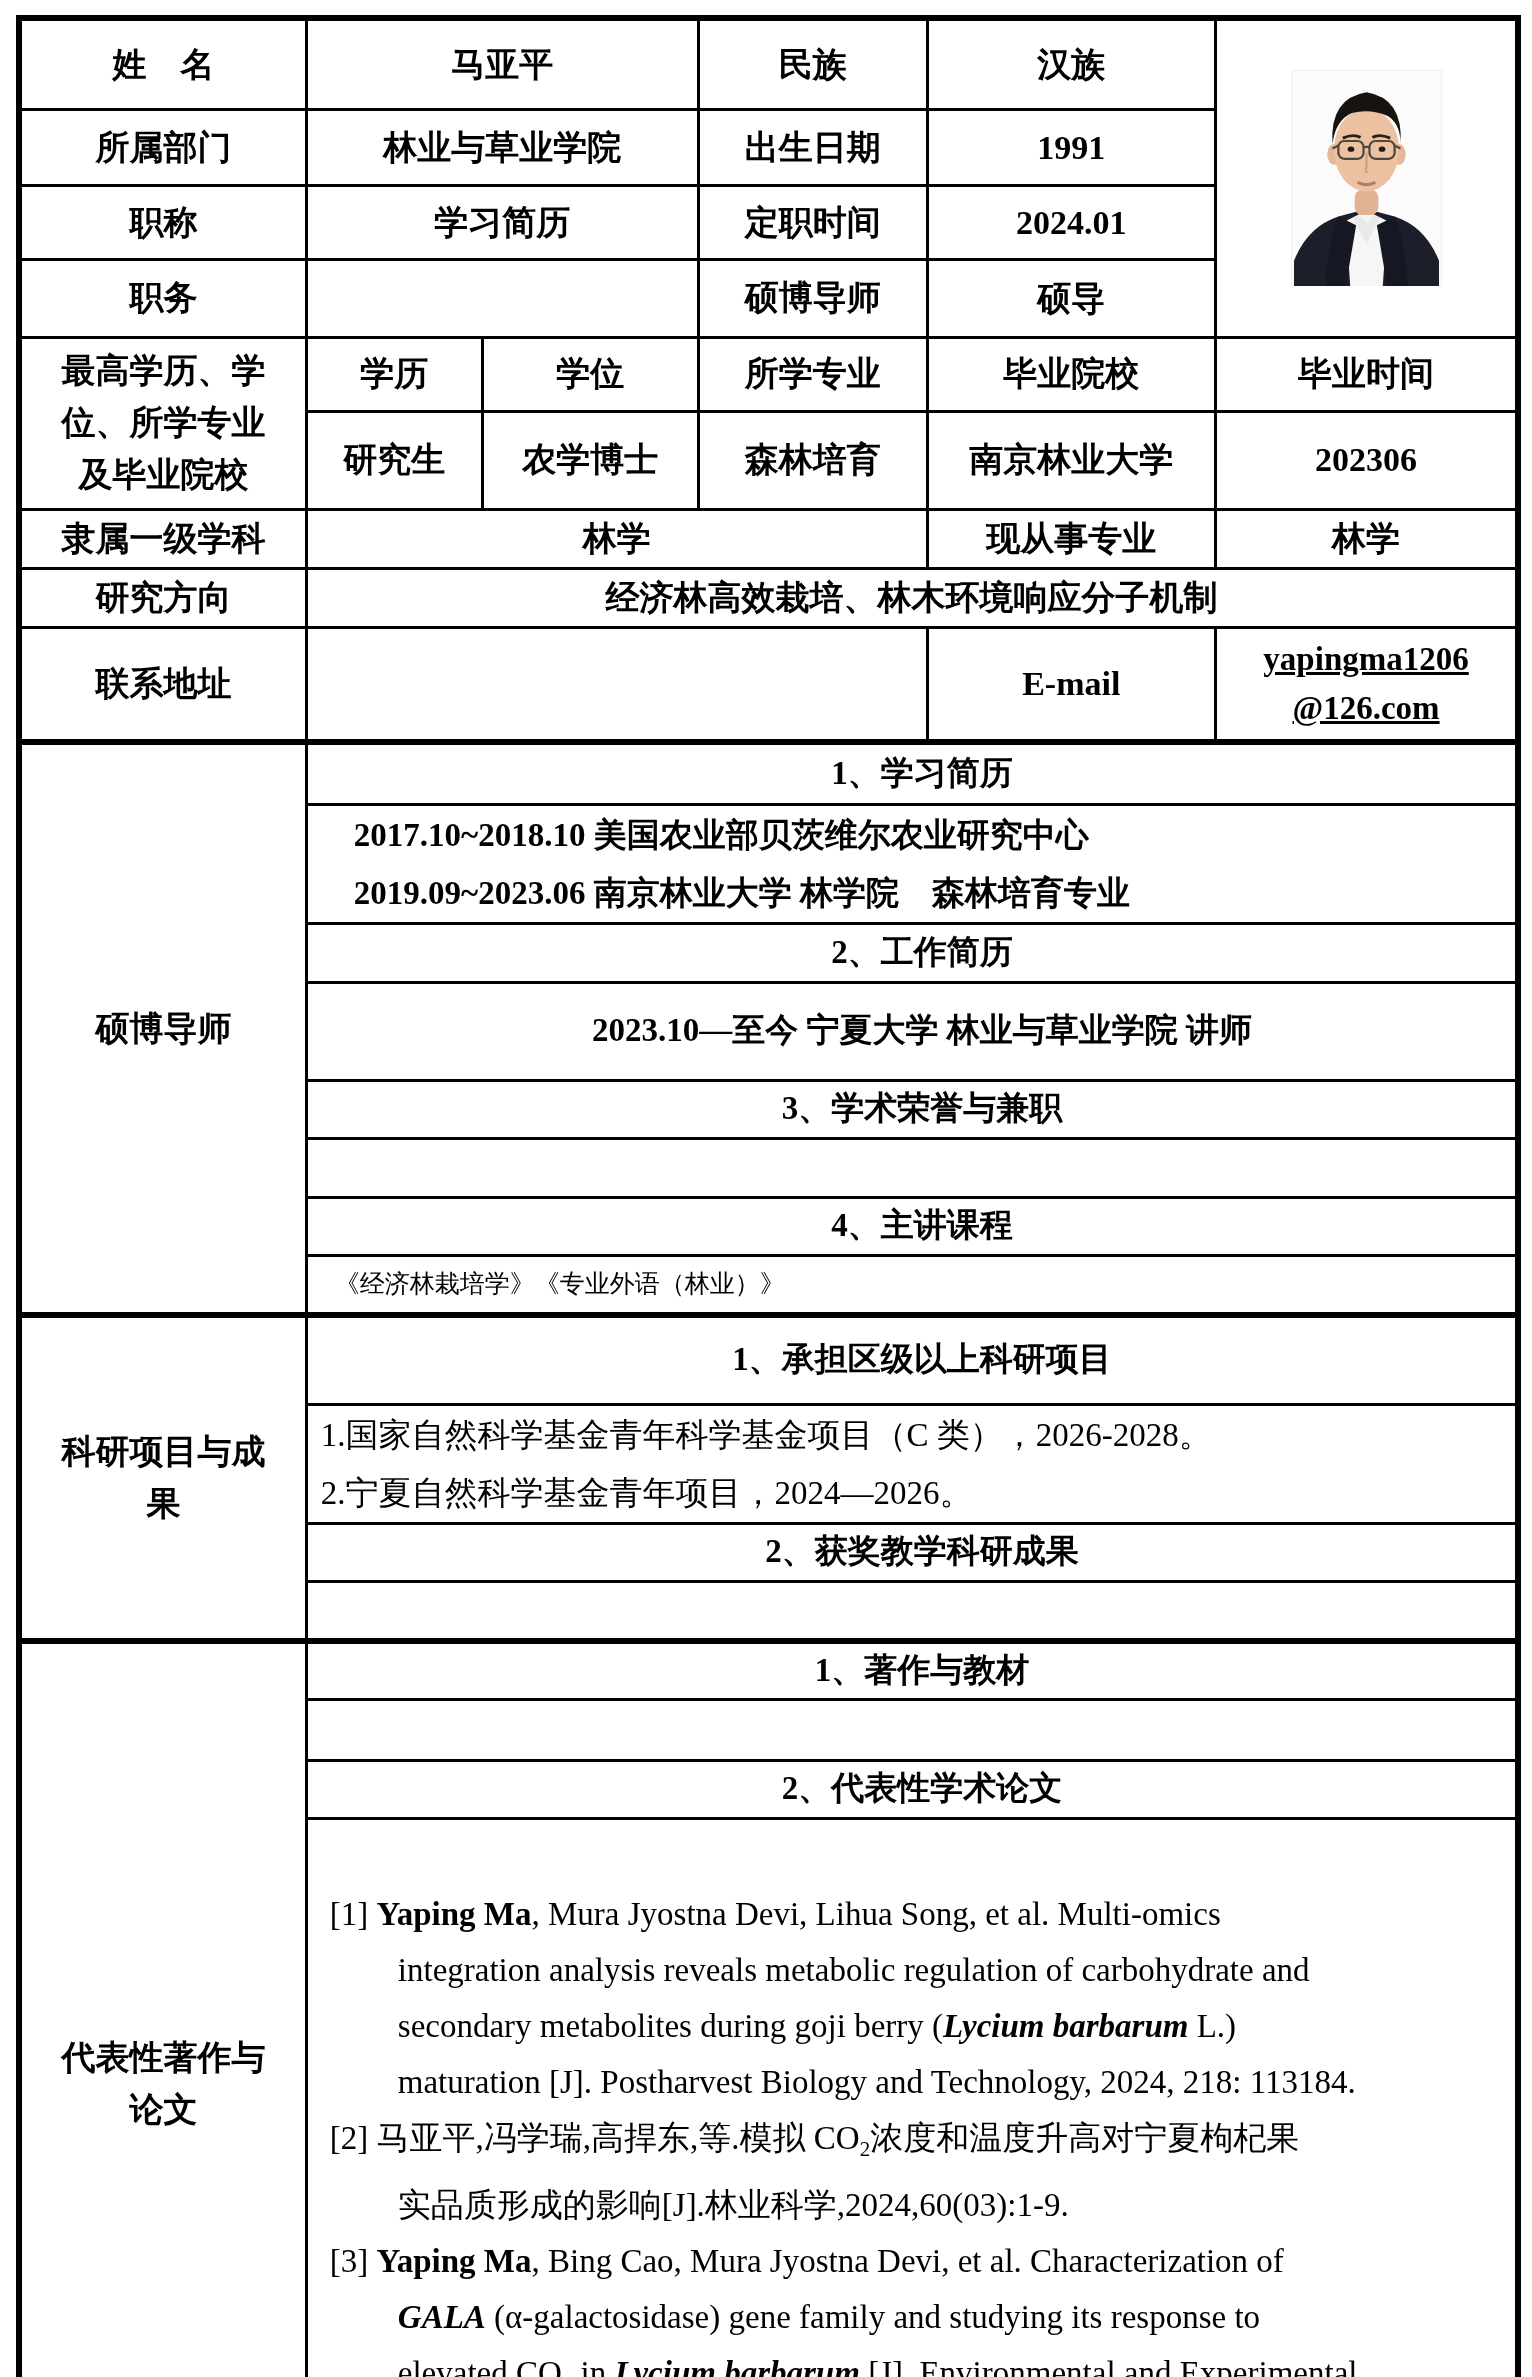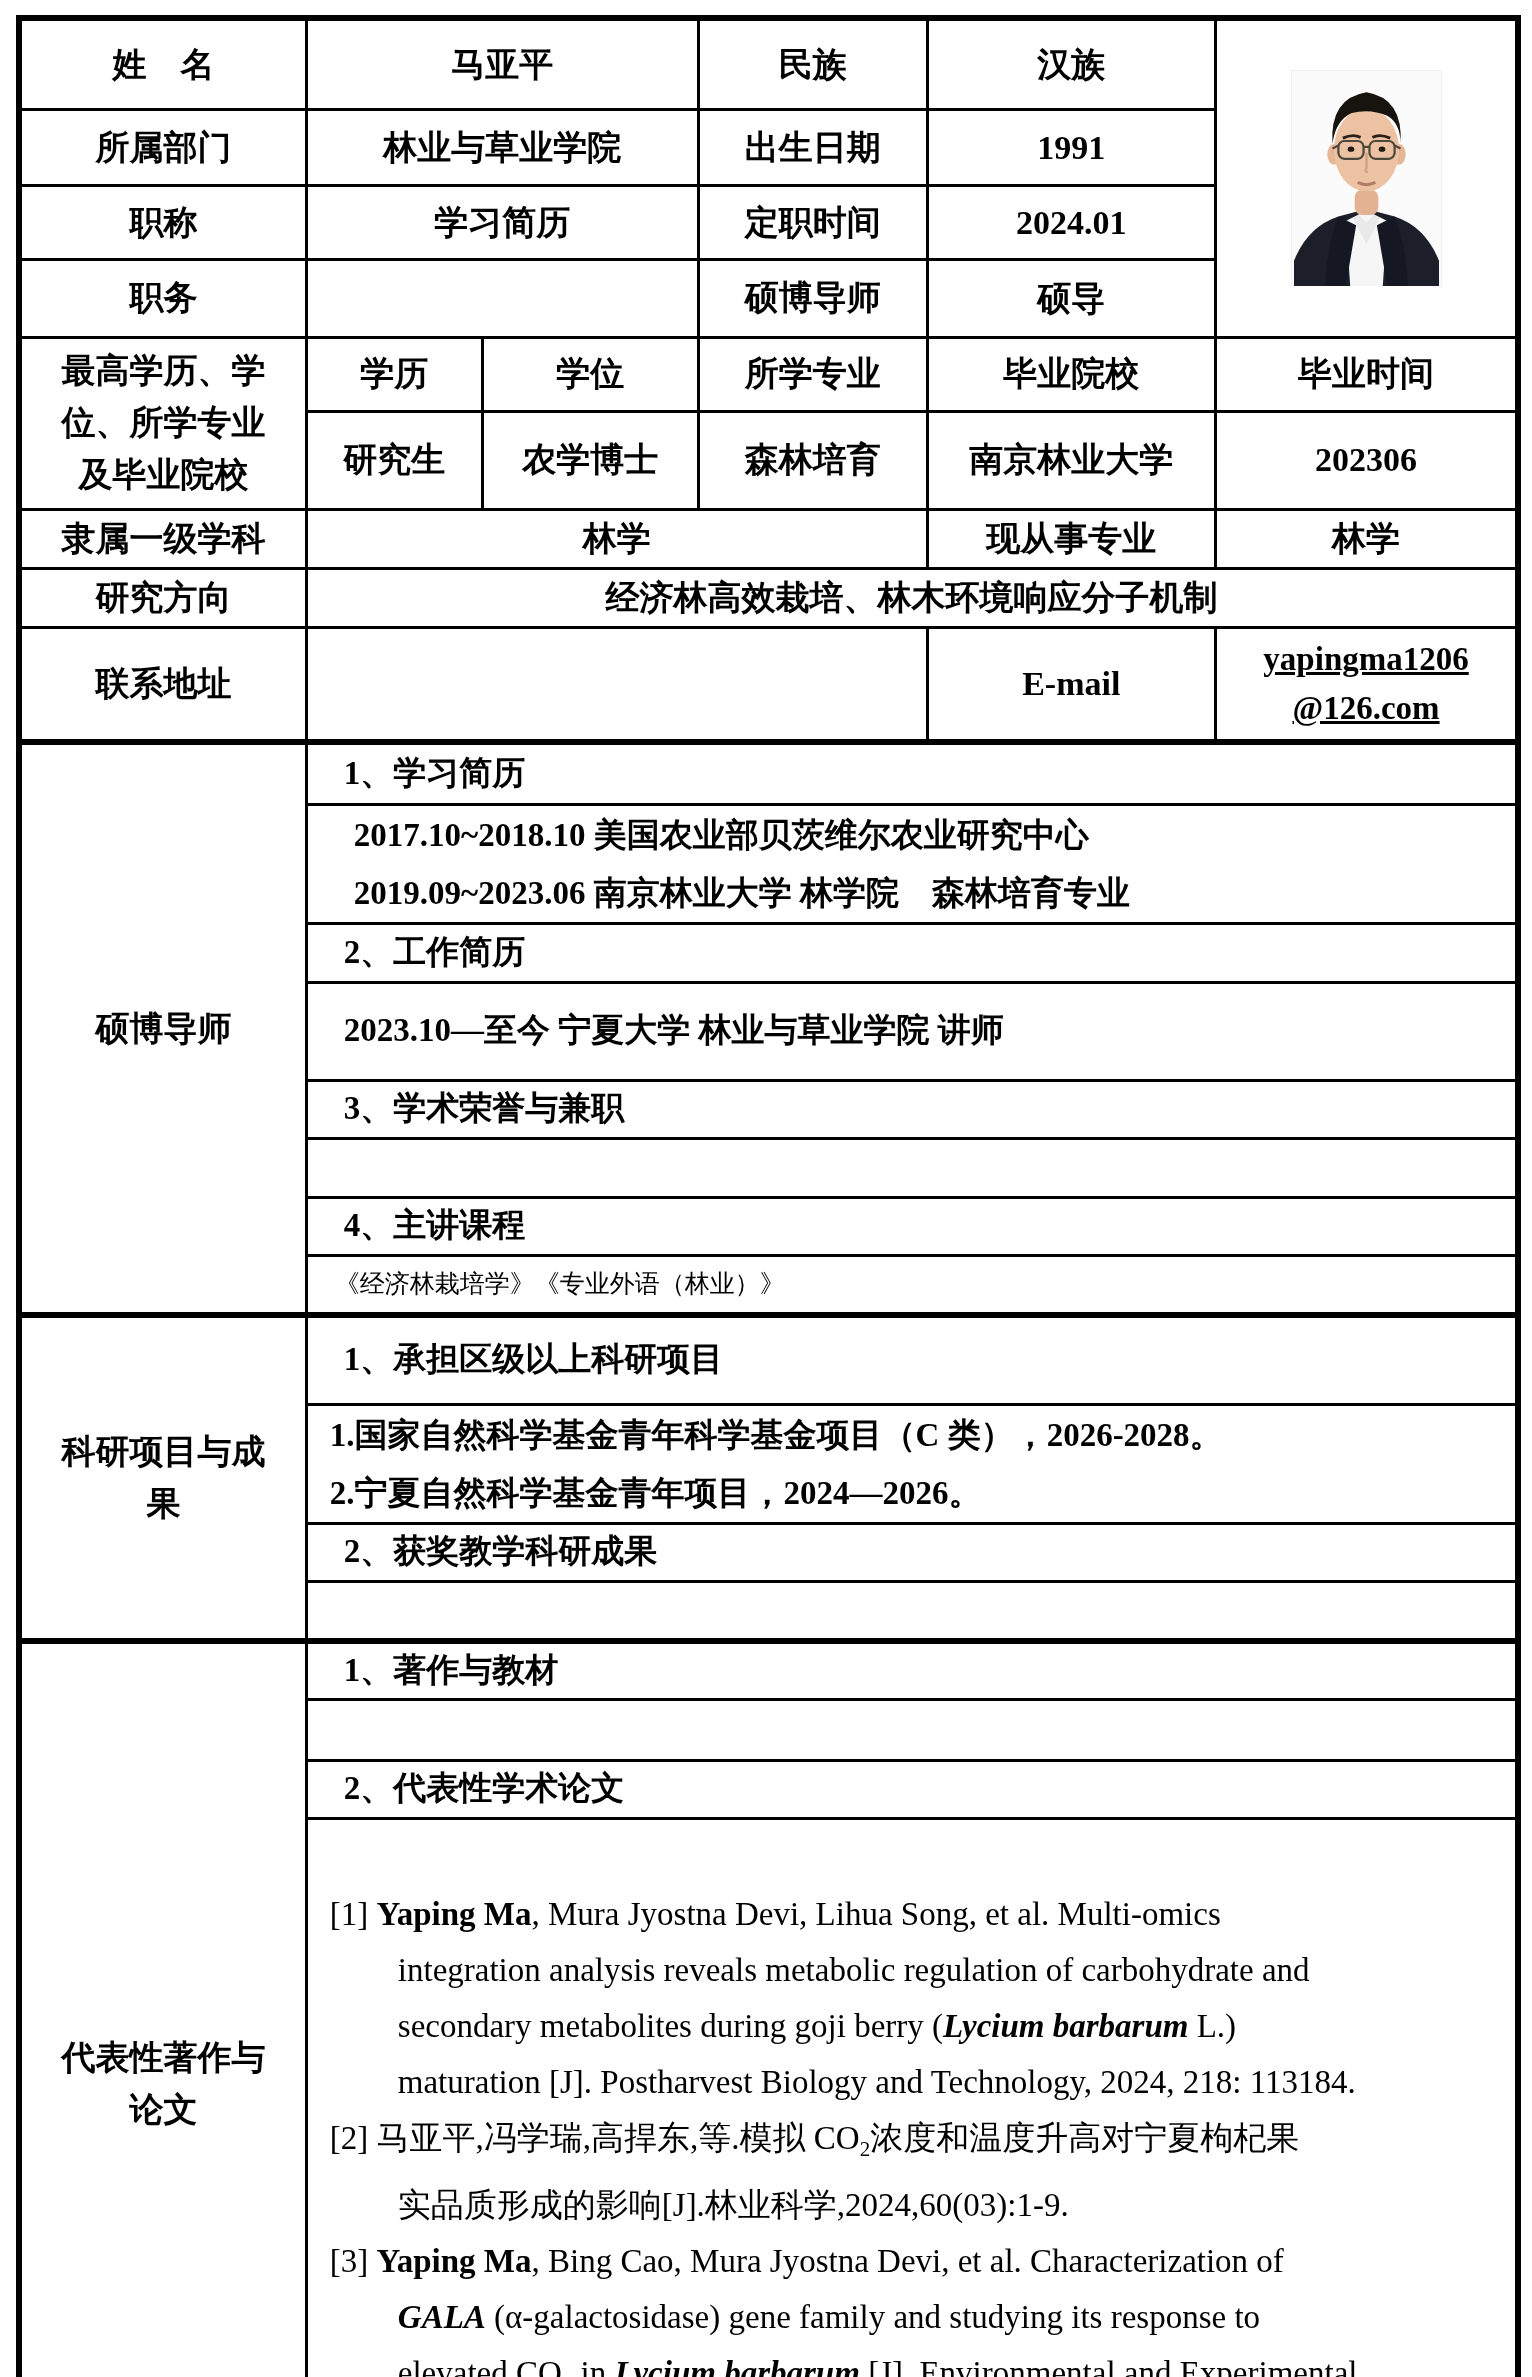--- a/index.html
+++ b/index.html
@@ -24,34 +24,34 @@
     font-size: 34px;
     font-weight: bold;
     padding: 0;
     overflow: hidden;
     white-space: pre-line;
     line-height: 1.45;
   }
   tr.thick > td { border-top-width: 6.7px; }
   td.lab { line-height: 52px; }
   td.leftpad {
-    text-align: left;
-    padding-left: 36px;
+    text-align: center;
+    padding-left: 21px;
     font-size: 33px;
   }
   td.dates {
     text-align: left;
     padding-left: 46px;
     font-size: 33px;
     line-height: 58px;
   }
   td.itemlist {
     text-align: left;
-    padding-left: 22px;
-    font-weight: bold;
+    padding-left: 13px;
+    font-weight: normal;
     font-size: 33px;
     line-height: 58px;
   }
   td.course {
     text-align: left;
     padding-left: 27px;
     font-weight: normal;
     font-size: 25px;
   }
   td.email-val { font-size: 33px; line-height: 49px; text-decoration: underline; }

